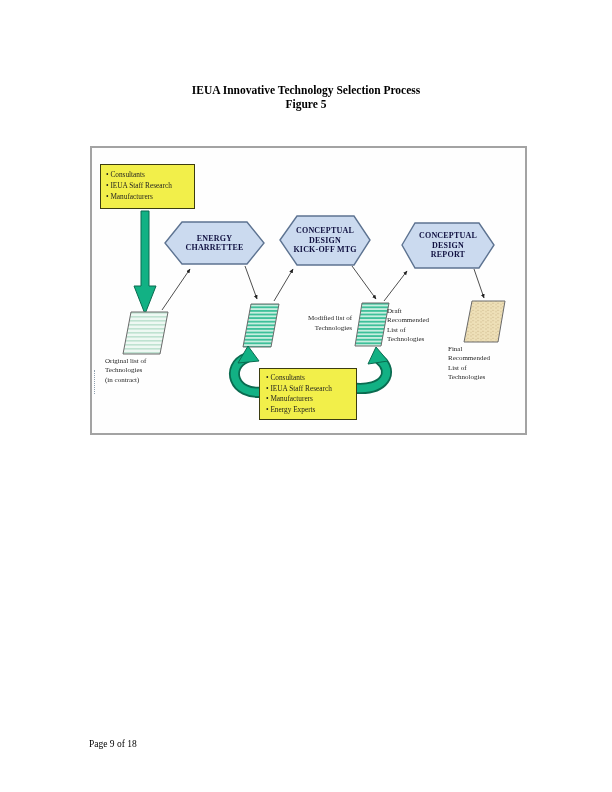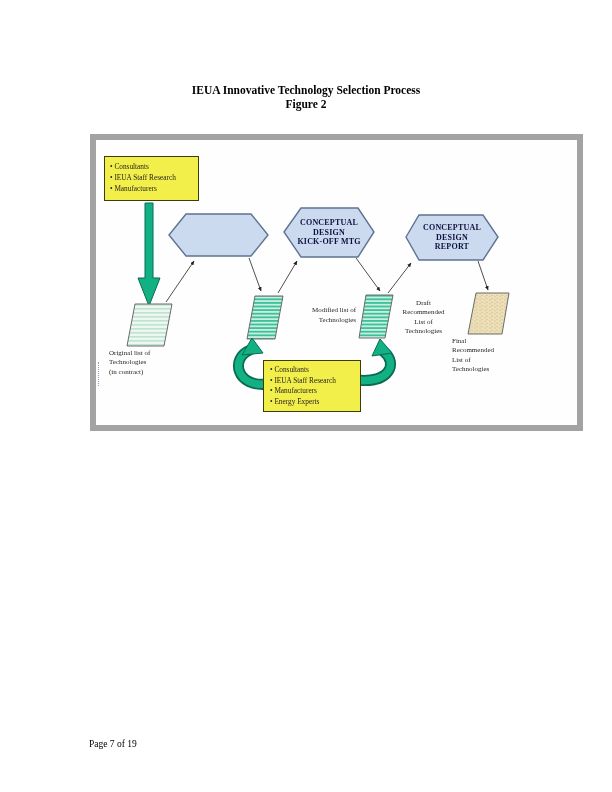--- a/index.html
+++ b/index.html
@@ -11,22 +11,22 @@
     font-family:"Liberation Serif", serif;
     color:#1a1a1a;
     overflow:hidden;
   }
   .doc-title{
     position:absolute;top:84px;left:0;width:612px;
     text-align:center;font-weight:bold;font-size:11.5px;line-height:13.5px;
     color:#000;
   }
   .figure-frame{
-    position:absolute;left:90px;top:134px;width:433px;height:285px;
-    border:6px solid #a3a3a3;background:#fefefe;padding-left:48px;
+    position:absolute;left:90px;top:146px;width:433px;height:285px;
+    border:2px solid #a3a3a3;background:#fefefe;
   }
   .diagram-svg{position:absolute;left:0;top:0;}
   .preline{white-space:pre-line;}
   .src-box{
     position:absolute;background:#f2ef4a;border:1.4px solid #3c3c10;
     box-sizing:border-box;color:#1f1f1f;
   }
   .src-box .item{font-size:7.3px;line-height:11px;white-space:nowrap;}
   .src-box-top{left:8px;top:16px;width:95px;height:45px;padding:4px 0 0 5px;}
   .src-box-bottom{left:167px;top:220px;width:98px;height:52px;padding:4px 0 0 6px;}
@@ -37,38 +37,38 @@
     color:#101040;letter-spacing:0.2px;
   }
   .hex1{left:73px;top:74px;width:99px;height:42px;}
   .hex2{left:188px;top:68px;width:90px;height:49px;}
   .hex3{left:310px;top:75px;width:92px;height:45px;}
   .caption{
     position:absolute;font-size:7px;line-height:9.3px;color:#262626;
   }
   .cap-original{left:13px;top:209px;width:80px;text-align:left;}
   .cap-modified{left:190px;top:166px;width:70px;text-align:right;line-height:9.5px;}
-  .cap-draft{left:295px;top:159px;width:65px;text-align:center;}
+  .cap-draft{left:295px;top:159px;width:65px;}
   .cap-final{left:356px;top:197px;width:74px;}
   .margin-ticks{
     position:absolute;left:2px;top:222px;height:24px;width:0;
     border-left:1.5px dotted #8fa0b0;
   }
   .footer{
     position:absolute;left:89px;top:739px;font-size:9.5px;color:#000;
   }
 </style>
 </head>
 <body>
 
 <div class="page">
 
   <div class="doc-title">
     <div>IEUA Innovative Technology Selection Process</div>
-    <div>Figure 2</div>
+    <div>Figure 5</div>
   </div>
 
   <div class="figure-frame">
 
     <svg class="diagram-svg" width="433" height="285" viewBox="0 0 433 285">
       <defs>
         <marker id="arrow" markerWidth="6" markerHeight="6" refX="4.4" refY="2.2" orient="auto">
           <path d="M0,0 L4.8,2.2 L0,4.4 z" fill="#222"></path>
         </marker>
         <pattern id="stripePale" width="4" height="4" patternUnits="userSpaceOnUse">
@@ -114,20 +114,24 @@
         <polygon points="276,216 296,213 284,199" fill="#12b184" stroke="#0a6b50" stroke-width="1"></polygon>
       </g>
     </svg>
 
     <div class="src-box src-box-top">
       <div class="item">• Consultants</div>
       <div class="item">• IEUA Staff Research</div>
       <div class="item">• Manufacturers</div>
     </div>
 
+    <div class="hex-label hex1">
+      <span class="preline">ENERGY
+CHARRETTEE</span>
+    </div>
     <div class="hex-label hex2">
       <span class="preline">CONCEPTUAL
 DESIGN
 KICK-OFF MTG</span>
     </div>
     <div class="hex-label hex3">
       <span class="preline">CONCEPTUAL
 DESIGN
 REPORT</span>
     </div>
@@ -149,14 +153,14 @@
     <div class="src-box src-box-bottom">
       <div class="item">• Consultants</div>
       <div class="item">• IEUA Staff Research</div>
       <div class="item">• Manufacturers</div>
       <div class="item">• Energy Experts</div>
     </div>
 
     <div class="margin-ticks"></div>
   </div>
 
-  <div class="footer">Page 7 of 19</div>
+  <div class="footer">Page 9 of 18</div>
 </div>
 
 </body></html>

